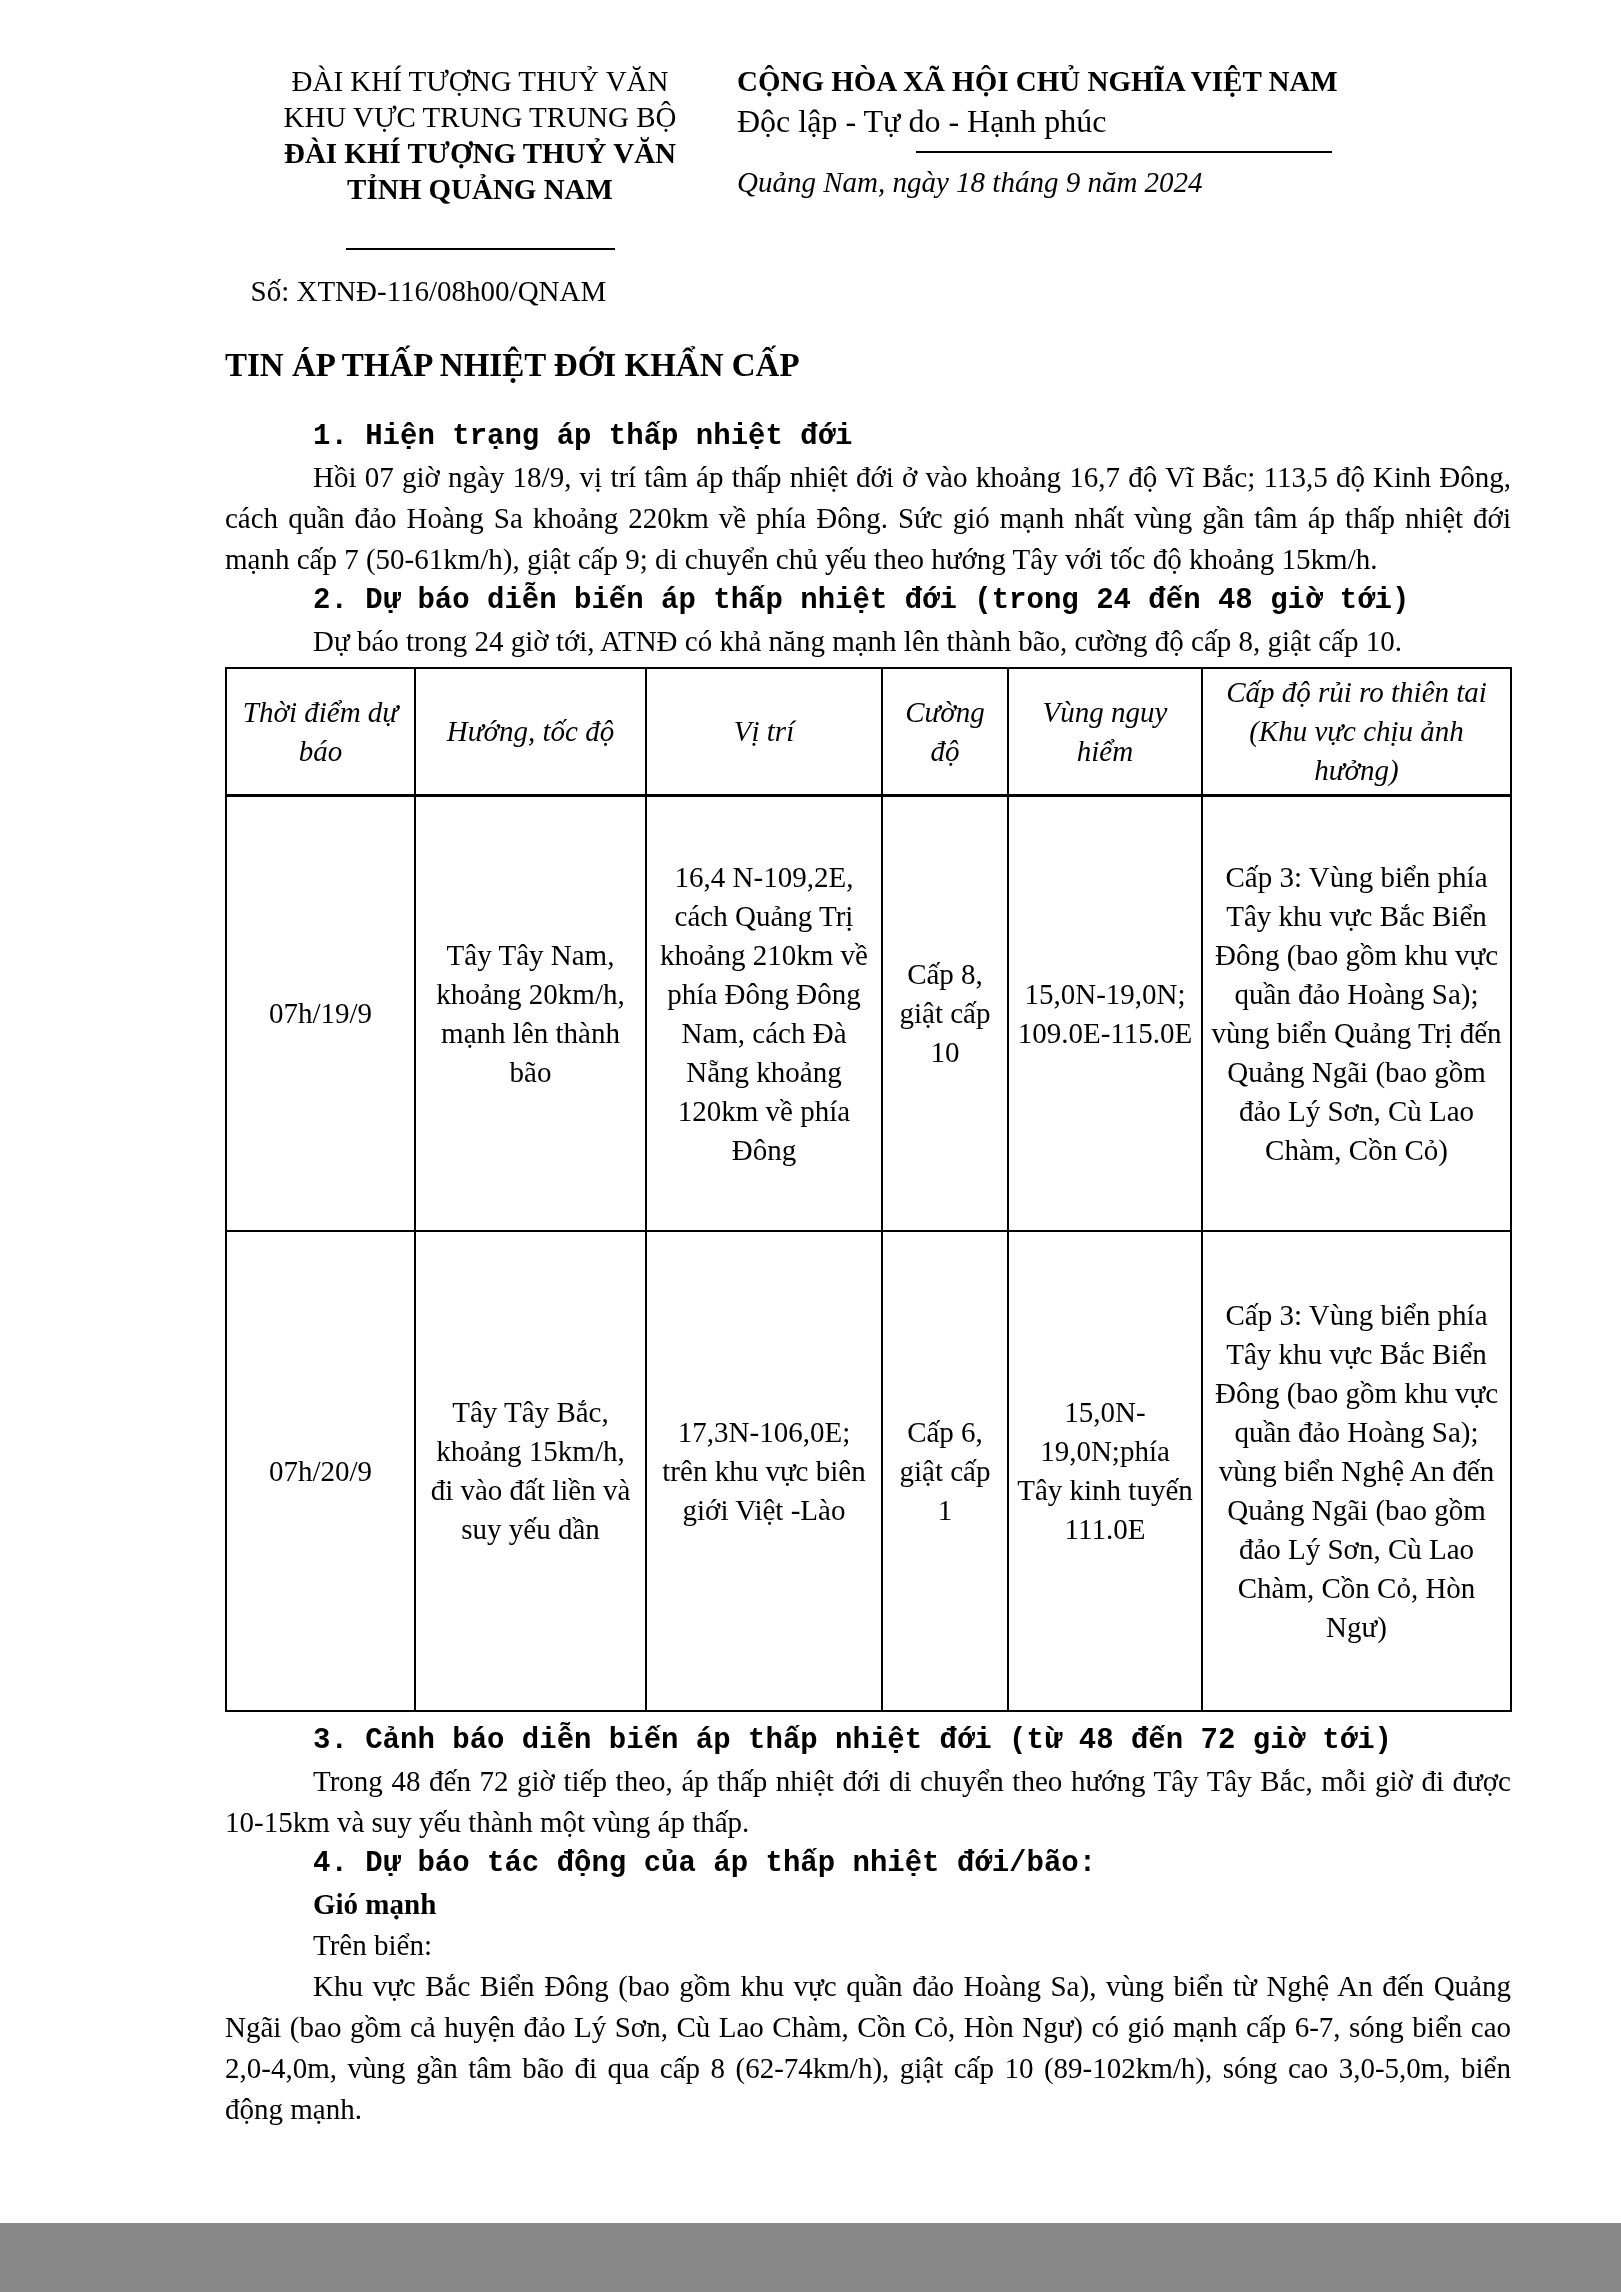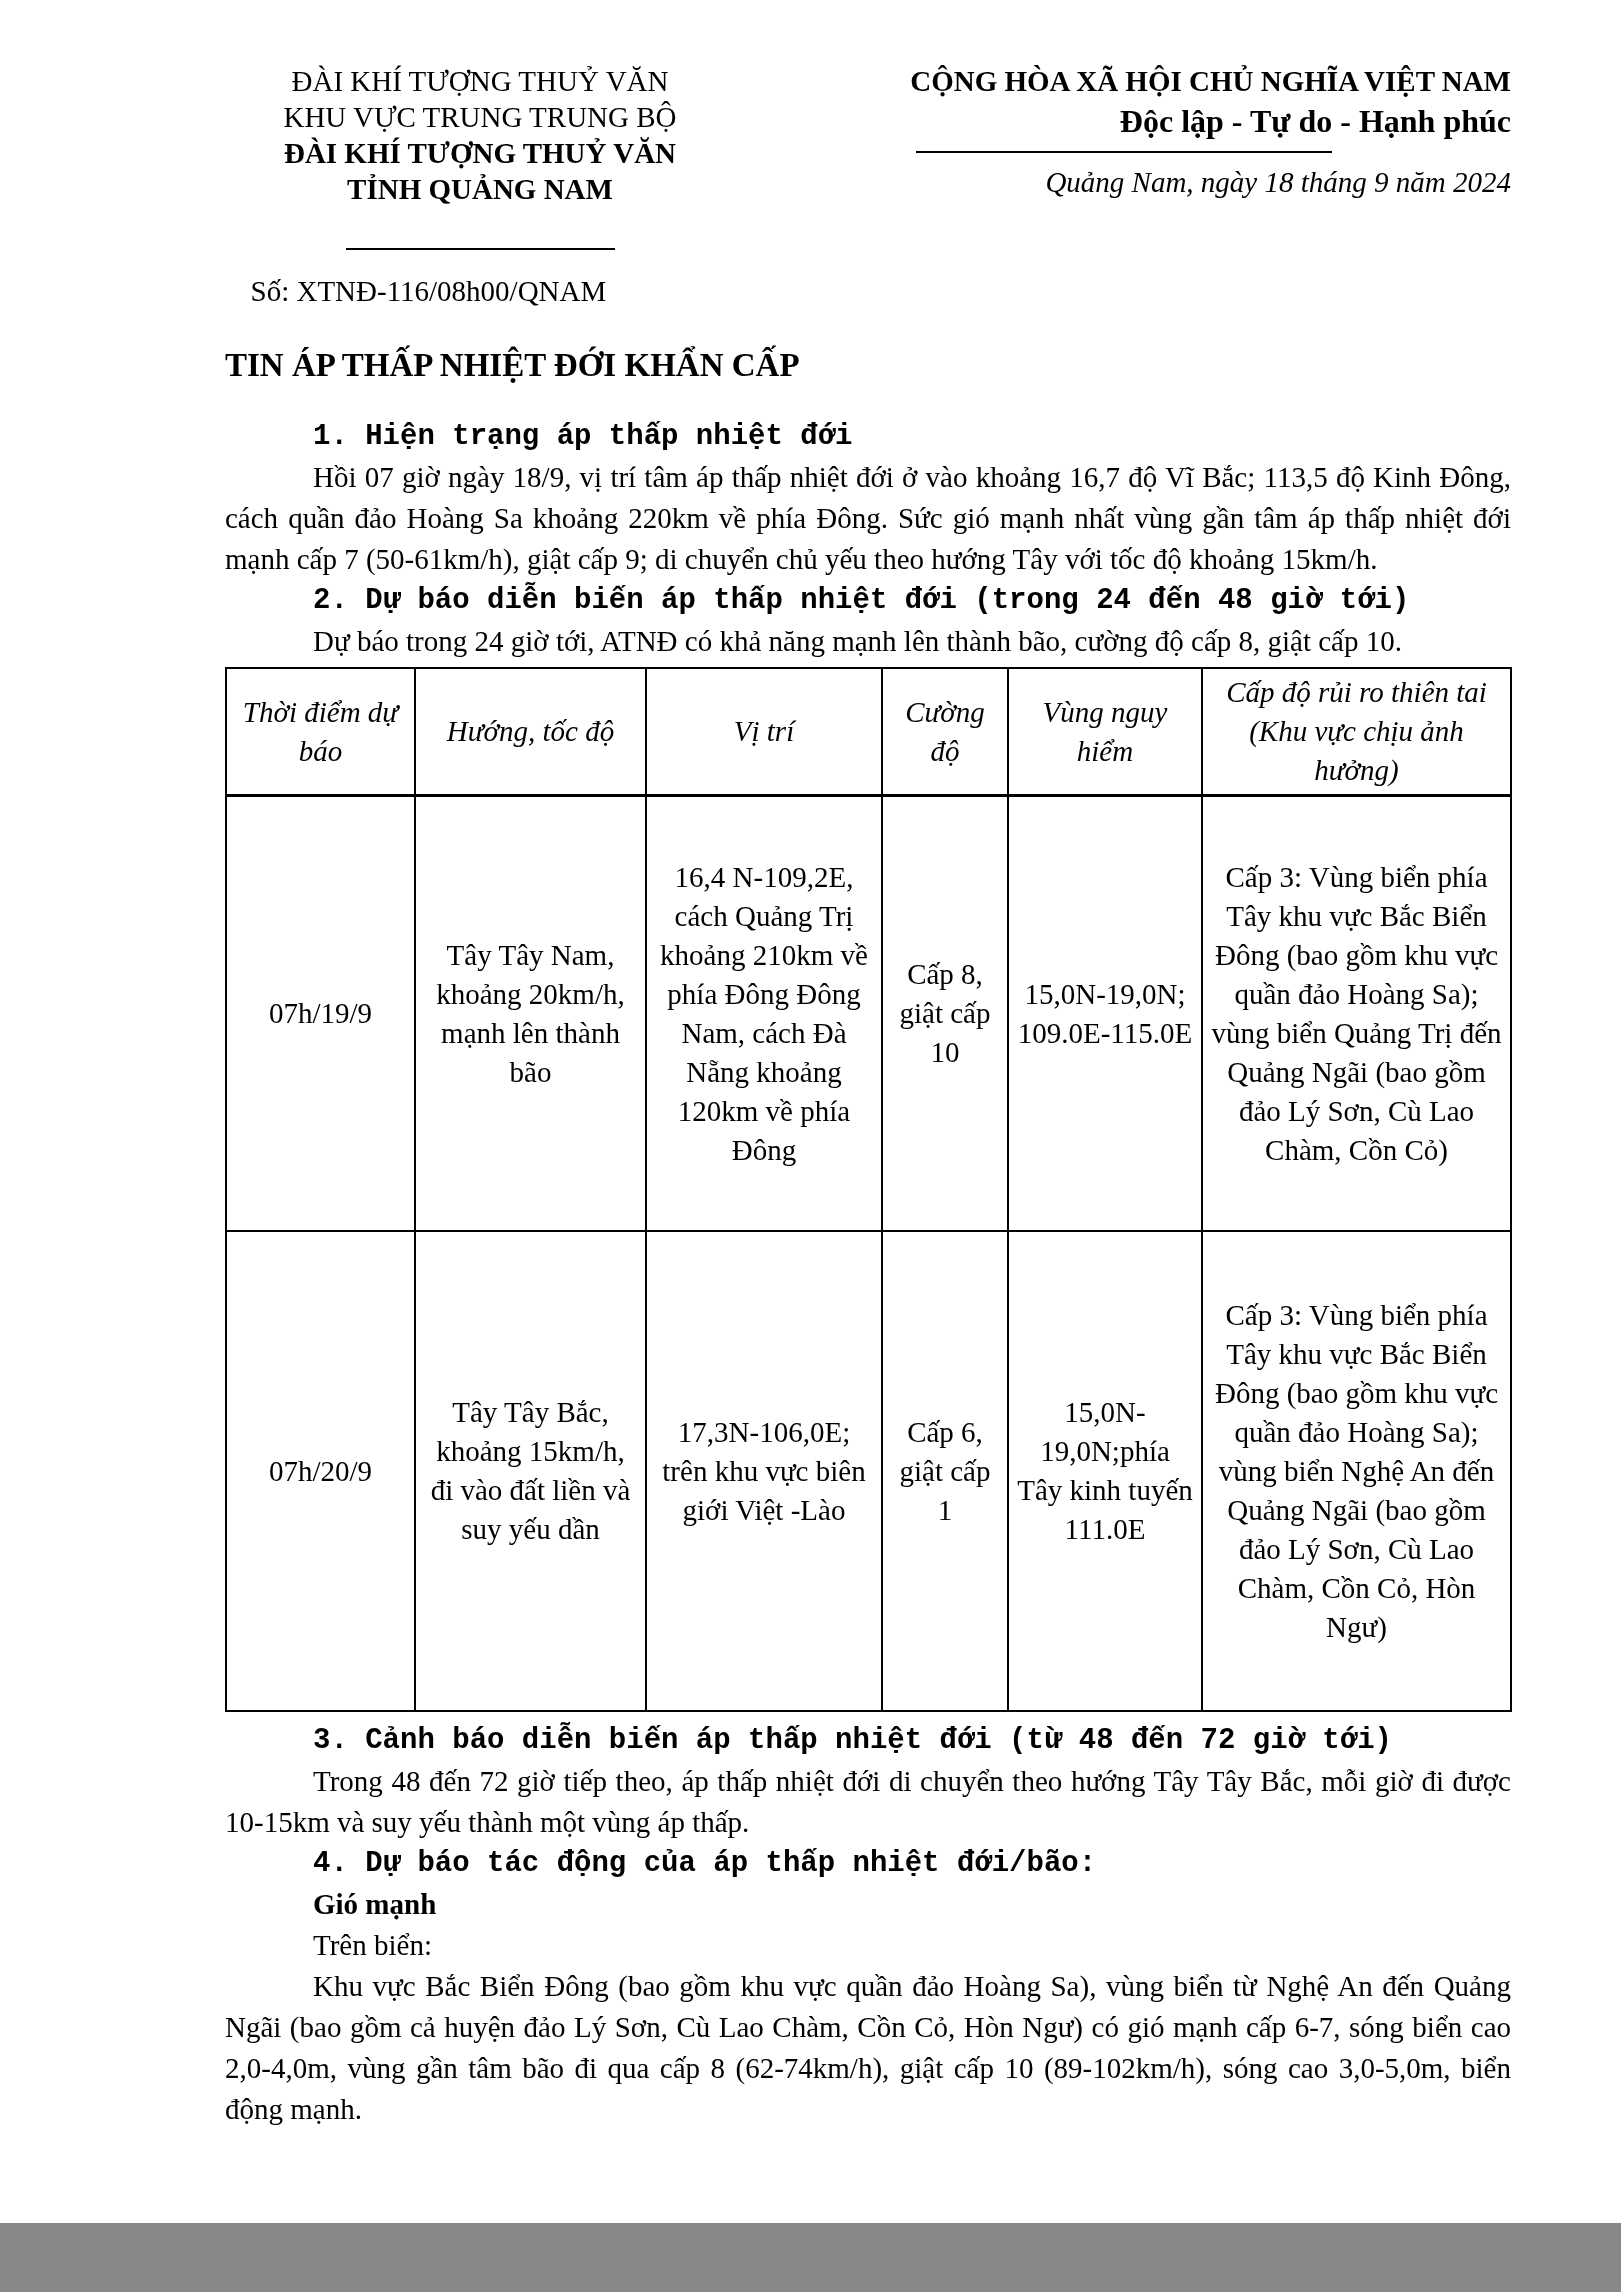--- a/index.html
+++ b/index.html
@@ -13,23 +13,23 @@
     box-sizing:border-box;
     padding:63px 110px 0 225px;
     overflow:hidden;
   }
   
   .header-row { display:flex; justify-content:space-between; align-items:flex-start; }
   .agency-block { width:510px; text-align:center; font-size:29px; line-height:36px; }
   .agency-block .plain { font-weight:normal; }
   .agency-block .bold  { font-weight:bold; }
   .agency-divider { width:269px; height:0; border-top:2px solid #000; margin:41px auto 0 auto; }
-  .motto-block { width:774px; text-align:right; }
+  .motto-block { width:774px; text-align:left; }
   .national-title { font-size:29px; font-weight:bold; line-height:36px; }
-  .national-motto { font-size:32px; font-weight:bold; line-height:39px; margin-top:2.9px; }
+  .national-motto { font-size:32px; font-weight:normal; line-height:39px; margin-top:2.9px; }
   .motto-divider { width:416px; height:0; border-top:2px solid #000; margin:9.8px auto 0 auto; }
   .place-date { font-size:29px; font-style:italic; line-height:36px; margin-top:11.8px; }
   .doc-number { font-size:29px; line-height:35px; margin:23.5px 0 0 25.5px; }
   
   .doc-title { text-align:left; font-size:33px; font-weight:bold; line-height:39px; margin-top:37px; }
   
   .heading { font-size:29px; line-height:41px; font-weight:bold; text-indent:88px; margin:0; text-align:justify;font-family:Liberation Mono, monospace; }
   .body-par { font-size:29px; line-height:41px; text-indent:88px; margin:0; text-align:justify; }
   .subline  { font-size:29px; line-height:41px; text-indent:88px; margin:0; }
   .mt32 { margin-top:31px; }

